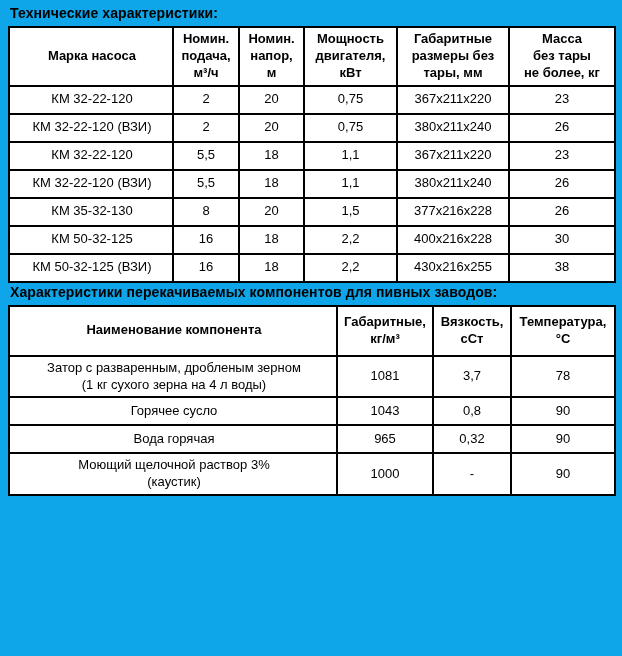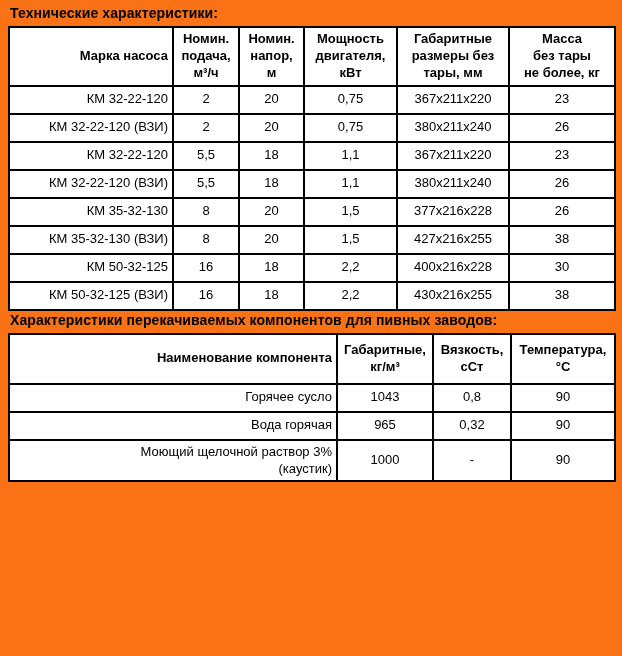--- a/index.html
+++ b/index.html
@@ -6,21 +6,21 @@
   html, body {
     width: 622px;
     background: #ffffff;
     font-family: "Liberation Sans", sans-serif;
     color: #000000;
   }
   .page {
     width: 622px;
     height: 656px;
     padding: 4px 8px 0 8px;
-    background: #f97316;
+    background: #0ea5e9;
     overflow: hidden;
   }
   .section-title {
     font-size: 14px;
     font-weight: 700;
     letter-spacing: 0.1px;
     padding: 1px 0 5px 2px;
   }
   .section-title.second {
   }
@@ -42,21 +42,21 @@
   th {
     font-weight: 700;
     text-align: center;
   }
   td {
     font-weight: 400;
     text-align: center;
   }
   
   th:first-child, td:first-child {
-    text-align: right;
+    text-align: center;
     padding-left: 6px;
   }
   
   #pump-table th { height: 56px; }
   #pump-table td { height: 28px; }
   
   #components-table th { height: 50px; }
   #components-table td { height: 28px; }
 </style>
 </head>
@@ -130,28 +130,20 @@
         </tr>
         <tr>
           <td>КМ 35-32-130</td>
           <td>8</td>
           <td>20</td>
           <td>1,5</td>
           <td>377х216х228</td>
           <td>26</td>
         </tr>
         <tr>
-          <td>КМ 35-32-130 (ВЗИ)</td>
-          <td>8</td>
-          <td>20</td>
-          <td>1,5</td>
-          <td>427х216х255</td>
-          <td>38</td>
-        </tr>
-        <tr>
           <td>КМ 50-32-125</td>
           <td>16</td>
           <td>18</td>
           <td>2,2</td>
           <td>400х216х228</td>
           <td>30</td>
         </tr>
         <tr>
           <td>КМ 50-32-125 (ВЗИ)</td>
           <td>16</td>
@@ -178,20 +170,27 @@
           <th>Габаритные,
 кг/м³</th>
           <th>Вязкость,
 сСт</th>
           <th>Температура,
 °С</th>
         </tr>
       </thead>
       <tbody>
         <tr>
+          <td>Затор с разваренным, дробленым  зерном
+(1 кг сухого зерна на 4 л воды)</td>
+          <td>1081</td>
+          <td>3,7</td>
+          <td>78</td>
+        </tr>
+        <tr>
           <td>Горячее сусло</td>
           <td>1043</td>
           <td>0,8</td>
           <td>90</td>
         </tr>
         <tr>
           <td>Вода горячая</td>
           <td>965</td>
           <td>0,32</td>
           <td>90</td>

